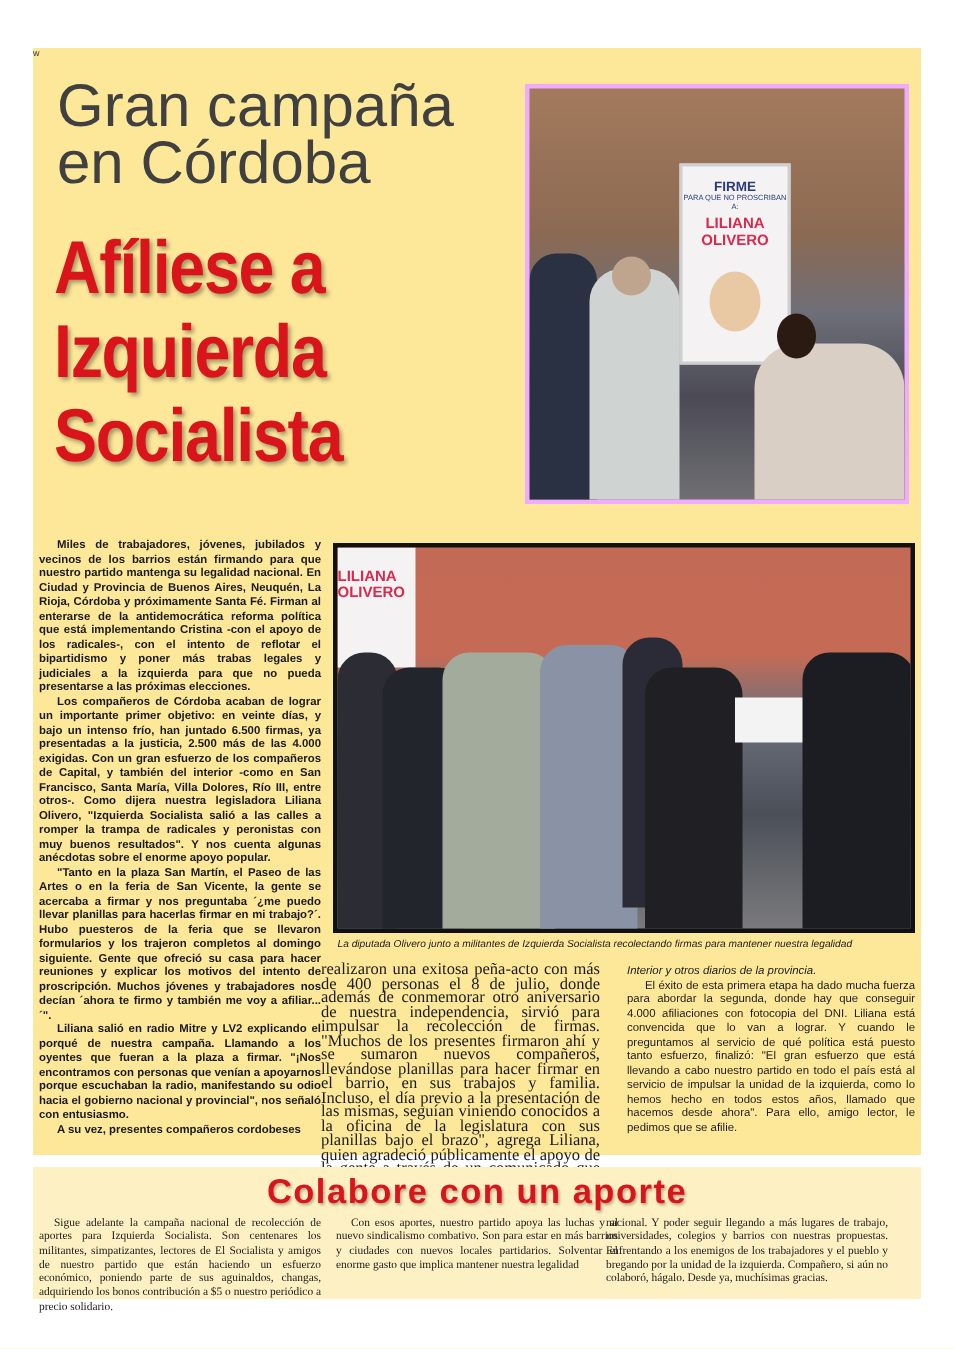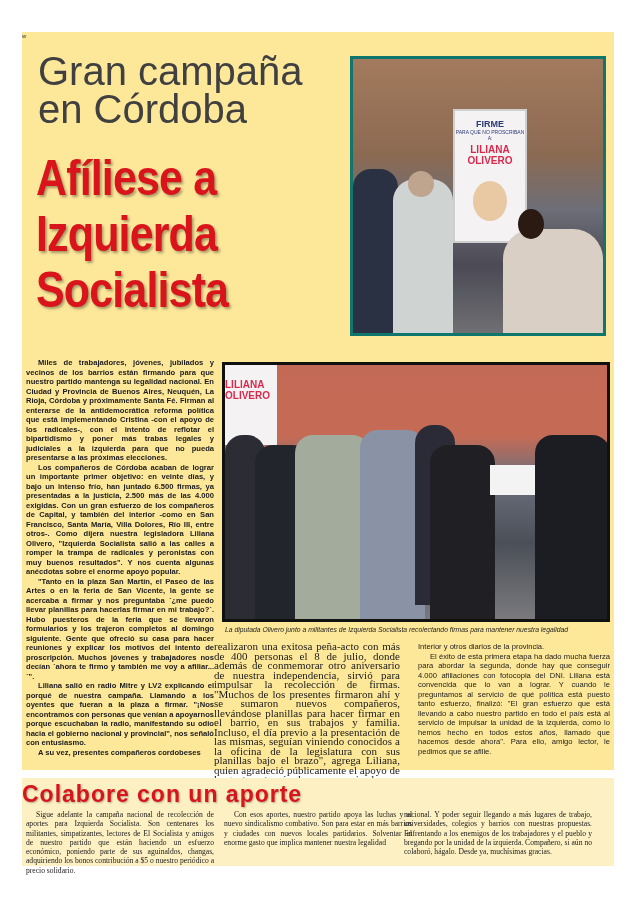--- a/index.html
+++ b/index.html
@@ -1,21 +1,21 @@
 <!DOCTYPE html>
 <html><head>
 <meta charset="utf-8">
 <style>
   html, body { margin:0; padding:0; background:#ffffff; }
   body { width:636px; height:899px; position:relative; overflow:hidden; font-family:"Liberation Sans", sans-serif; color:#1a1a1a; }
   .corner-mark { position:absolute; left:22px; top:33px; font-size:6px; color:#333; }
   .main-panel { position:absolute; left:22px; top:32px; width:592px; height:738px; background:#fde89a; }
   .kicker { position:absolute; left:38px; top:52px; width:300px; font-size:40px; line-height:38px; color:#404040; font-weight:normal; }
   .headline { position:absolute; left:36px; top:150px; width:310px; font-family:"Liberation Sans", sans-serif; font-weight:bold; font-size:50px; line-height:56px; color:#d9141b; letter-spacing:-1px; transform:scaleX(0.86); transform-origin:left top; text-shadow:2px 2px 3px rgba(0,0,0,0.35); }
-  .photo-top { position:absolute; left:350px; top:56px; width:256px; height:280px; background:#0f766e; }
+  .photo-top { position:absolute; left:350px; top:56px; width:256px; height:280px; background:#f0abfc; }
   .photo-top-inner { position:absolute; left:3px; top:3px; right:3px; bottom:3px; background:linear-gradient(180deg,#a37a5d 0%,#8c6a52 35%,#6d6e78 55%,#4b4a55 75%,#6f6f73 100%); overflow:hidden; }
   .sign-top { position:absolute; left:100px; top:50px; width:70px; height:130px; background:#f4f2f3; border:2px solid #cfcfcf; }
   .sign-top .s1 { font-size:9px; font-weight:bold; color:#2d3a78; text-align:center; margin-top:8px; }
   .sign-top .s2 { font-size:5px; color:#2d3a78; text-align:center; line-height:6px; }
   .sign-top .s3 { font-size:10px; font-weight:bold; color:#d92a4d; text-align:center; line-height:11px; margin-top:3px; }
   .face-top { position:absolute; left:18px; top:70px; width:34px; height:40px; border-radius:50%; background:#e9c8a4; }
   .p1 { position:absolute; left:0; top:110px; width:45px; height:170px; background:#2a3142; border-radius:18px 18px 0 0; }
   .p2 { position:absolute; left:40px; top:120px; width:60px; height:160px; background:#cfd3d1; border-radius:22px 22px 0 0; }
   .p2h { position:absolute; left:55px; top:112px; width:26px; height:26px; border-radius:50%; background:#bfa48e; }
   .p3 { position:absolute; left:150px; top:170px; width:100px; height:110px; background:#d9cfc4; border-radius:30px 30px 0 0; }
@@ -24,21 +24,21 @@
   .body-col1 p, .body-col2 p, .body-col3 p { margin:0; text-indent:12px; }
   .photo-mid { position:absolute; left:222px; top:362px; width:388px; height:260px; background:#111; }
   .photo-mid-inner { position:absolute; left:3px; top:3px; right:3px; bottom:3px; background:linear-gradient(180deg,#c36a56 0%,#c56b55 28%,#6b6f7c 45%,#4b4f58 70%,#7a7a7d 100%); overflow:hidden; }
   .sign-mid { position:absolute; left:0; top:0; width:52px; height:80px; background:#f4f2f3; }
   .sign-mid .s3 { font-size:10px; font-weight:bold; color:#d92a4d; line-height:11px; margin-top:14px; }
   .crowd { position:absolute; border-radius:18px 18px 0 0; }
   .caption { position:absolute; left:225px; top:626px; width:385px; font-size:6.8px; font-style:italic; color:#1a1a1a; white-space:nowrap; }
   .body-col2 { position:absolute; left:214px; top:642px; width:186px; font-size:11px; line-height:9.5px; text-align:justify;font-family:Liberation Serif, serif; }
   .body-col3 { position:absolute; left:418px; top:642px; width:192px; font-size:7.6px; line-height:9.5px; text-align:justify; }
   .lower-panel { position:absolute; left:22px; top:778px; width:592px; height:88px; background:#fdf0c3; }
-  .lower-title { position:absolute; left:22px; top:781px; width:592px; font-weight:bold; font-size:23px; color:#d9141b; letter-spacing:1px; text-shadow:1px 1px 2px rgba(0,0,0,0.3); }
+  .lower-title { position:absolute; left:22px; top:781px; width:592px; text-align:center; font-weight:bold; font-size:23px; color:#d9141b; letter-spacing:1px; text-shadow:1px 1px 2px rgba(0,0,0,0.3); }
   .lower-col { position:absolute; top:810px; width:188px; font-family:"Liberation Serif", serif; font-size:7.6px; line-height:9.3px; text-align:justify; }
   .lower-col p { margin:0; text-indent:10px;font-family:Liberation Serif, serif; }
 </style>
 </head>
 <body>
 
 <div class="main-panel"></div>
 <div class="corner-mark">w</div>
 
 <div class="kicker">Gran campaña en Córdoba</div>
@@ -88,21 +88,21 @@
     <div class="crowd" style="left:310px;top:70px;width:75px;height:185px;background:#1c1d22;"></div>
   </div>
 </div>
 <div class="caption">La diputada Olivero junto a militantes de Izquierda Socialista recolectando firmas para mantener nuestra legalidad</div>
 
 <div class="body-col2">
   <p style="text-indent:0">realizaron una exitosa peña-acto con más de 400 personas el 8 de julio, donde además de conmemorar otro aniversario de nuestra independencia, sirvió para impulsar la recolección de firmas. "Muchos de los presentes firmaron ahí y se sumaron nuevos compañeros, llevándose planillas para hacer firmar en el barrio, en sus trabajos y familia. Incluso, el día previo a la presentación de las mismas, seguían viniendo conocidos a la oficina de la legislatura con sus planillas bajo el brazo", agrega Liliana, quien agradeció públicamente el apoyo de la gente a través de un comunicado que salió en La Voz del</p>
 </div>
 
 <div class="body-col3">
-  <p style="text-indent:0;">Interior y otros diarios de la provincia.</p>
+  <p style="text-indent:0;font-style:italic">Interior y otros diarios de la provincia.</p>
   <p>El éxito de esta primera etapa ha dado mucha fuerza para abordar la segunda, donde hay que conseguir 4.000 afiliaciones con fotocopia del DNI. Liliana está convencida que lo van a lograr. Y cuando le preguntamos al servicio de qué política está puesto tanto esfuerzo, finalizó: "El gran esfuerzo que está llevando a cabo nuestro partido en todo el país está al servicio de impulsar la unidad de la izquierda, como lo hemos hecho en todos estos años, llamado que hacemos desde ahora". Para ello, amigo lector, le pedimos que se afilie.</p>
 </div>
 
 <div class="lower-panel"></div>
 <div class="lower-title">Colabore con un aporte</div>
 <div class="lower-col" style="left:26px;">
   <p>Sigue adelante la campaña nacional de recolección de aportes para Izquierda Socialista. Son centenares los militantes, simpatizantes, lectores de El Socialista y amigos de nuestro partido que están haciendo un esfuerzo económico, poniendo parte de sus aguinaldos, changas, adquiriendo los bonos contribución a $5 o nuestro periódico a precio solidario.</p>
 </div>
 <div class="lower-col" style="left:224px;">
   <p>Con esos aportes, nuestro partido apoya las luchas y al nuevo sindicalismo combativo. Son para estar en más barrios y ciudades con nuevos locales partidarios. Solventar el enorme gasto que implica mantener nuestra legalidad</p>

